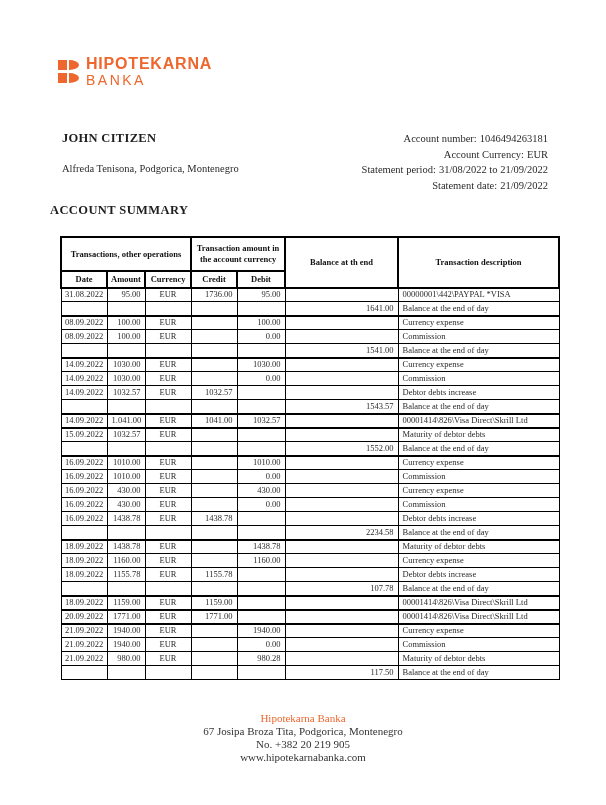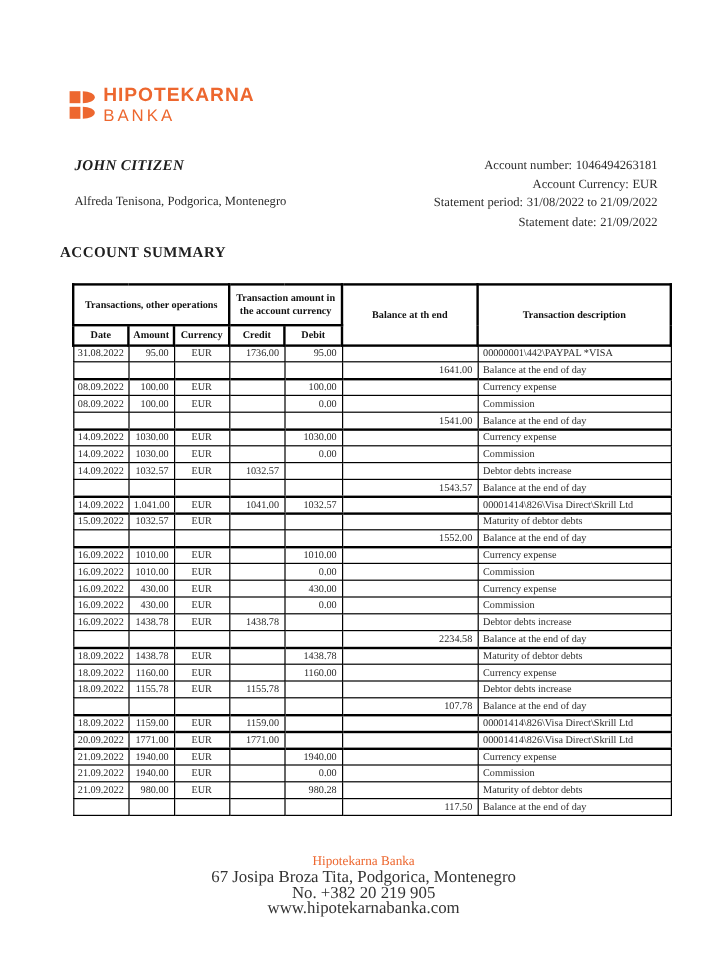--- a/index.html
+++ b/index.html
@@ -7,33 +7,33 @@
   body {
     width: 606px; height: 805px;
     font-family: "Liberation Serif", serif;
     color: #1e1e1e;
     position: relative;
     overflow: hidden;
   }
   .page { position: absolute; inset: 0; background: #fff; }
 
   
-  .logo { position: absolute; left: 58px; top: 56px; display: flex; align-items: center; gap: 7px; margin-top: 16px; }
+  .logo { position: absolute; left: 58px; top: 56px; display: flex; align-items: center; gap: 7px; }
   .logo-icon { display: flex; flex-direction: column; gap: 3px; }
   .logo-icon .irow { display: flex; gap: 2px; }
   .logo-icon .sq { display: block; width: 9px; height: 10px; background: #ED672F; }
   .logo-icon .dd { display: block; width: 10px; height: 10px; background: #ED672F;
                    border-radius: 0 100% 100% 0 / 0 50% 50% 0; }
   .logo-text { font-family: "Liberation Sans", sans-serif; color: #ED672F; line-height: 1.05; }
   .logo-line1 { font-size: 16px; font-weight: bold; letter-spacing: 0.8px; }
   .logo-line2 { font-size: 14px; font-weight: normal; letter-spacing: 2.5px; }
 
   
   .info-row { position: absolute; left: 62px; right: 58px; top: 131px; display: flex; justify-content: space-between; }
-  .customer-name { font-size: 12.5px; font-weight: bold; letter-spacing: 0.3px; font-style: italic; }
+  .customer-name { font-size: 12.5px; font-weight: bold; letter-spacing: 0.3px; }
   .customer-address { font-size: 10.5px; margin-top: 17px; color: #2b2b2b; }
   .account-info { text-align: right; font-size: 10.5px; line-height: 15.5px; color: #2b2b2b; white-space: nowrap; }
   .account-info .val { margin-left: 3px; }
 
   
   .section-title { position: absolute; left: 50px; top: 203px; font-size: 12.5px; font-weight: bold; letter-spacing: 0.4px; }
 
   
   .summary-table {
     position: absolute; left: 60px; top: 236px;
@@ -53,21 +53,21 @@
   .summary-table td.col-currency { text-align: center; }
   .summary-table td.col-credit { text-align: right; }
   .summary-table td.col-debit { text-align: right; }
   .summary-table td.col-balance { text-align: right; }
   .summary-table td.col-description { text-align: left; }
   .summary-table tr.group-start td { border-top-width: 2.5px; }
 
   
   .footer { position: absolute; left: 0; right: 0; top: 712px; text-align: center; line-height: 13px; }
   .footer-bank { color: #ED672F; font-weight: normal; font-size: 11px; }
-  .footer-line { font-size: 14px; color: #333; }
+  .footer-line { font-size: 11px; color: #333; }
 
   
   .watermark {
     position: absolute; left: 368px; top: 714px;
     font-family: "Liberation Sans", sans-serif;
     font-weight: bold; font-size: 47px; letter-spacing: -2px;
     z-index: 5; white-space: nowrap;
   }
   .wm-1 { font-style: normal; }
   .wm-2 { font-style: italic; }

